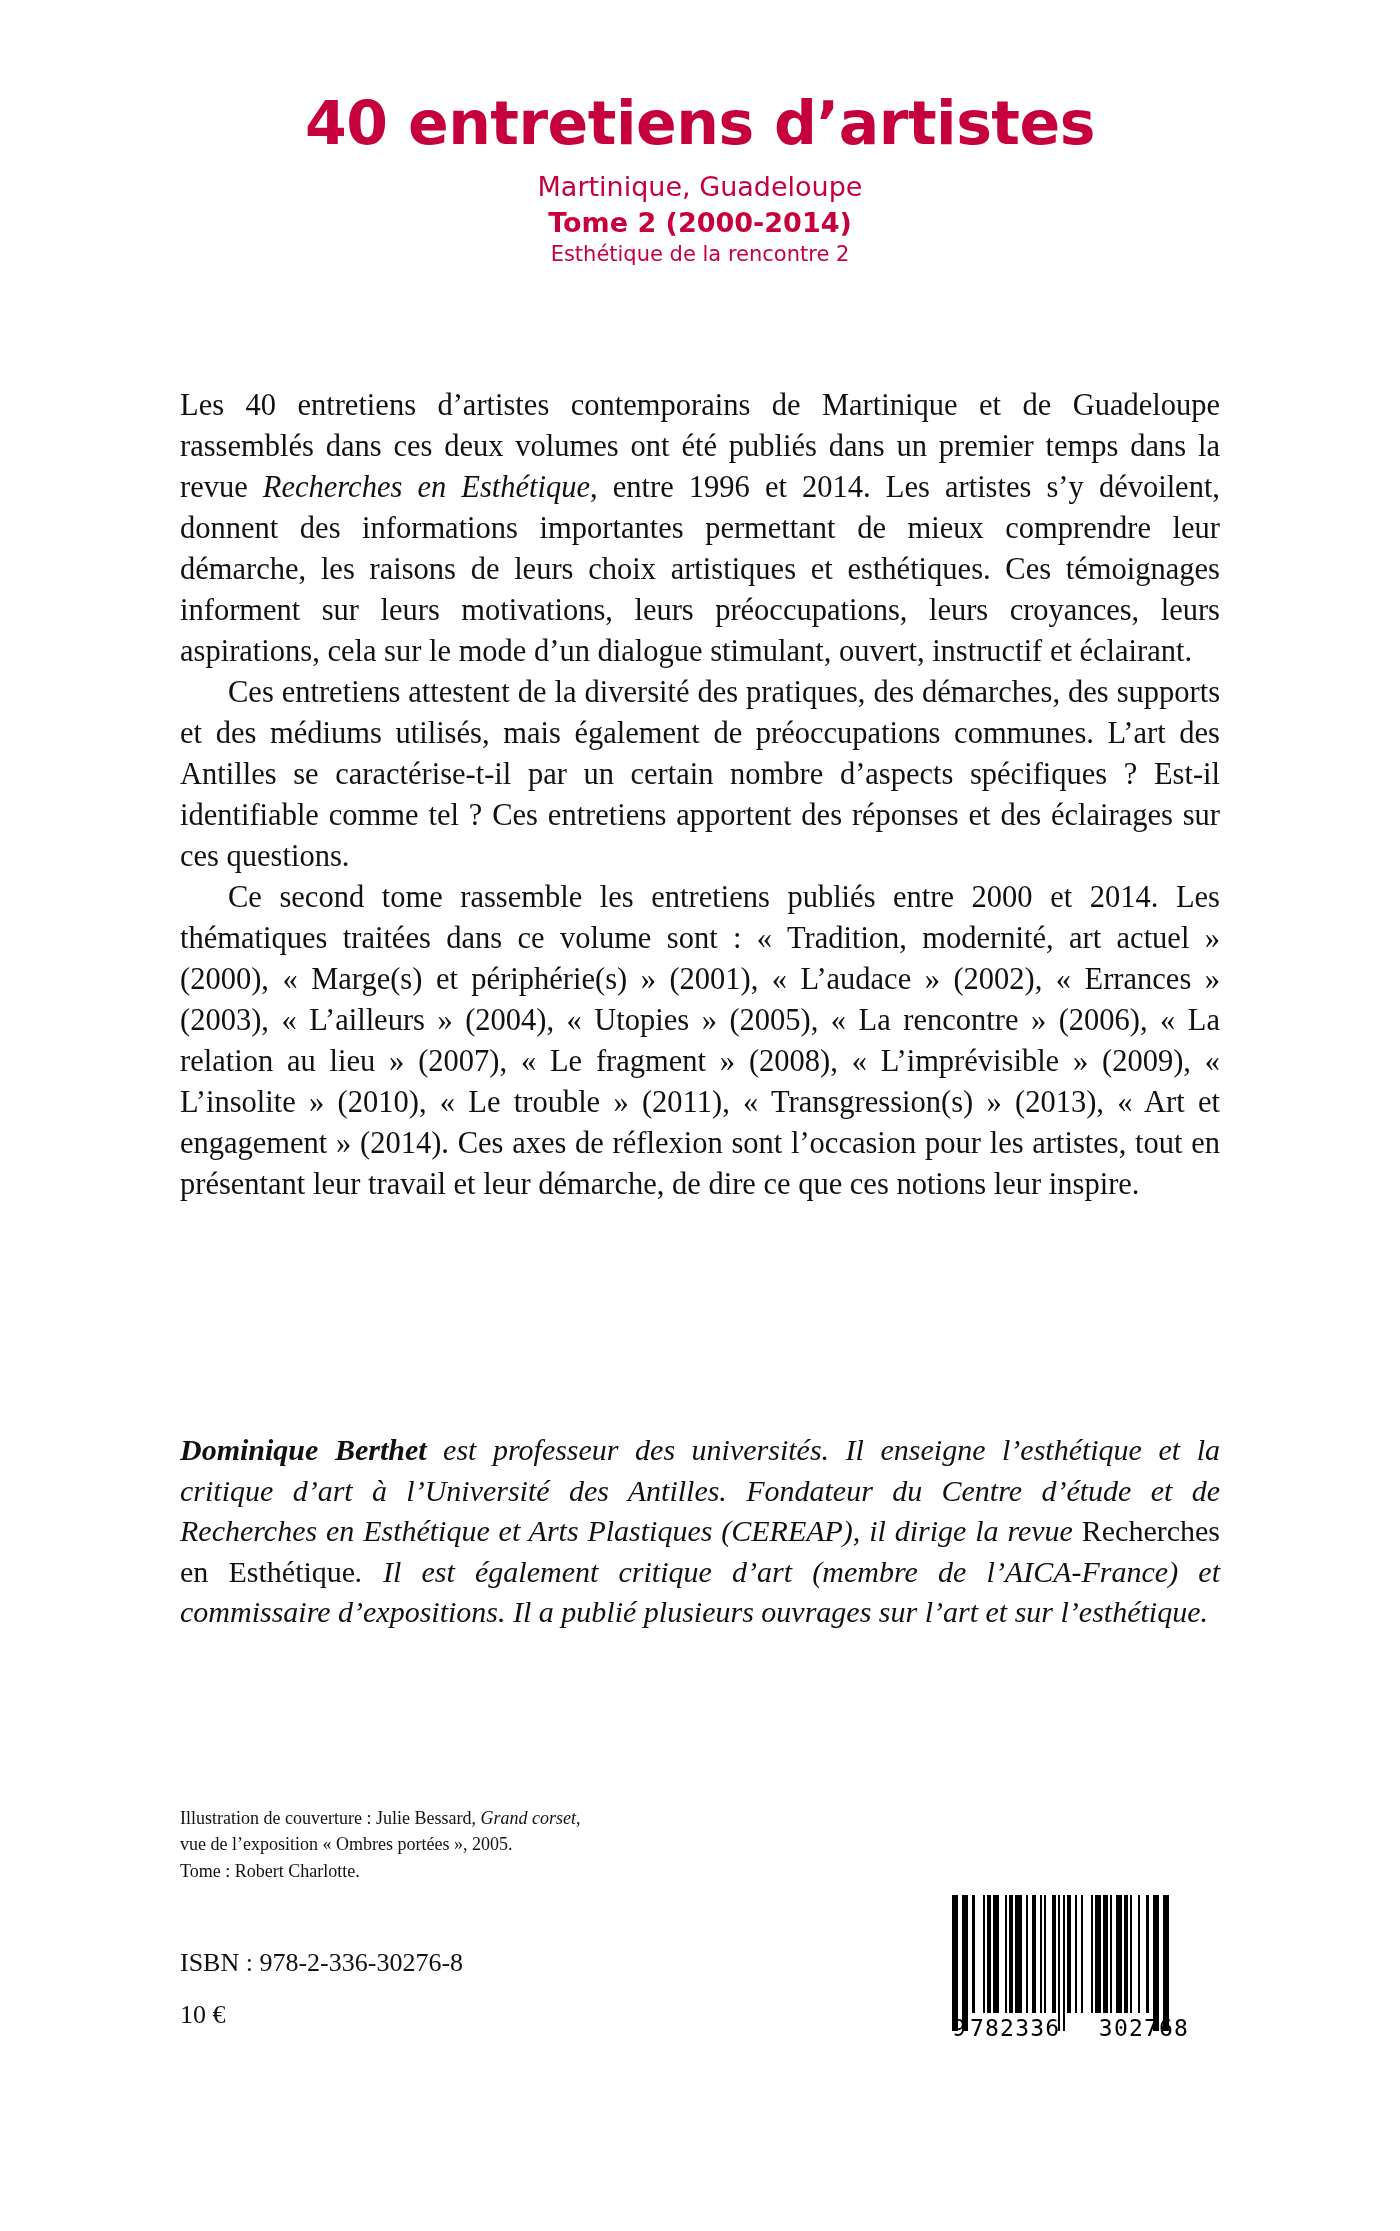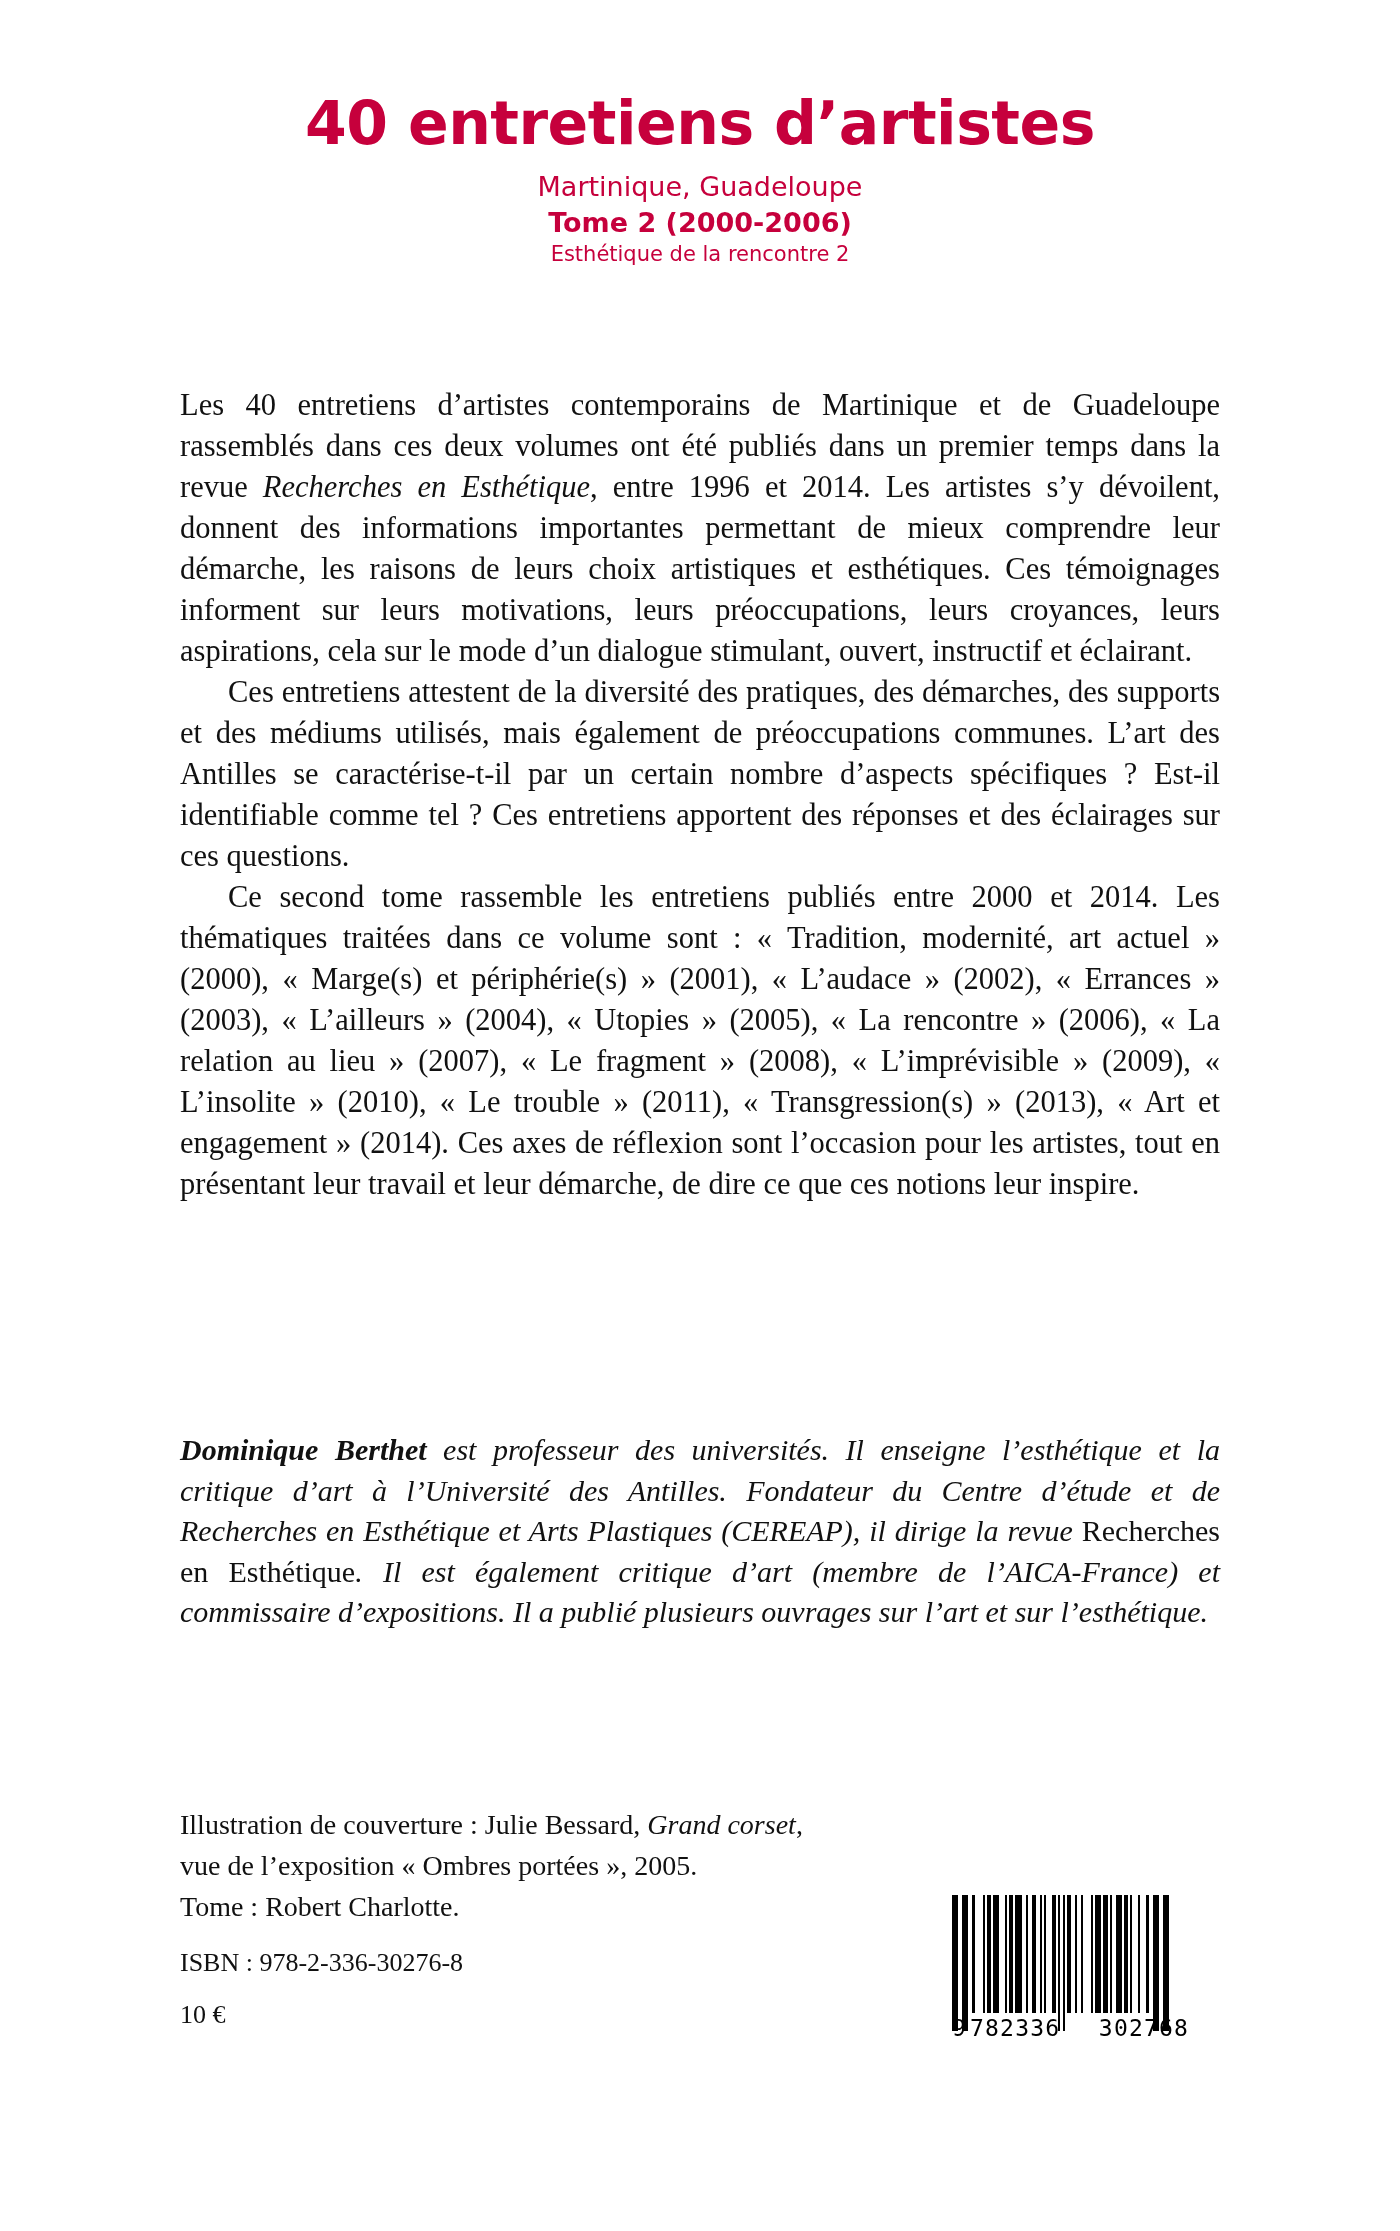--- a/index.html
+++ b/index.html
@@ -100,21 +100,21 @@
   .author-note .roman {
     font-style: normal;
   }
 
   
   .credits {
     position: absolute;
     left: 180px;
     top: 1805px;
     width: 700px;
-    font-size: 28px;
+    font-size: 18px;
     line-height: 1.46;
     color: #111111;
   }
   .credits .it { font-style: italic; }
 
   .isbn {
     position: absolute;
     left: 180px;
     top: 1948px;
     font-size: 26px;
@@ -167,21 +167,21 @@
 </style>
 </head>
 <body>
 
 <div class="page">
 
   <div class="title-block">
     <div class="main-title">40 entretiens d’artistes</div>
     <div class="subtitle-lines">
       <div class="sub1">Martinique, Guadeloupe</div>
-      <div class="sub2">Tome 2 (2000-2006)</div>
+      <div class="sub2">Tome 2 (2000-2014)</div>
       <div class="sub3">Esthétique de la rencontre 2</div>
     </div>
   </div>
 
   <div class="blurb">
     <p><span>Les 40 entretiens d’artistes contemporains de Martinique et de Guadeloupe rassemblés dans ces deux volumes ont été publiés dans un premier temps dans la revue </span><i>Recherches en Esthétique</i><span>, entre 1996 et 2014. Les artistes s’y dévoilent, donnent des informations importantes permettant de mieux comprendre leur démarche, les raisons de leurs choix artistiques et esthétiques. Ces témoignages informent sur leurs motivations, leurs préoccupations, leurs croyances, leurs aspirations, cela sur le mode d’un dialogue stimulant, ouvert, instructif et éclairant.</span></p>
     <p class="indent">Ces entretiens attestent de la diversité des pratiques, des démarches, des supports et des médiums utilisés, mais également de préoccupations communes. L’art des Antilles se caractérise-t-il par un certain nombre d’aspects spécifiques ? Est-il identifiable comme tel ? Ces entretiens apportent des réponses et des éclairages sur ces questions.</p>
     <p class="indent">Ce second tome rassemble les entretiens publiés entre 2000 et 2014. Les thématiques traitées dans ce volume sont : « Tradition, modernité, art actuel » (2000), « Marge(s) et périphérie(s) » (2001), « L’audace » (2002), « Errances » (2003), « L’ailleurs » (2004), « Utopies » (2005), « La rencontre » (2006), « La relation au lieu » (2007), « Le fragment » (2008), « L’imprévisible » (2009), « L’insolite » (2010), « Le trouble » (2011), « Transgression(s) » (2013), « Art et engagement » (2014). Ces axes de réflexion sont l’occasion pour les artistes, tout en présentant leur travail et leur démarche, de dire ce que ces notions leur inspire.</p>
   </div>
 

